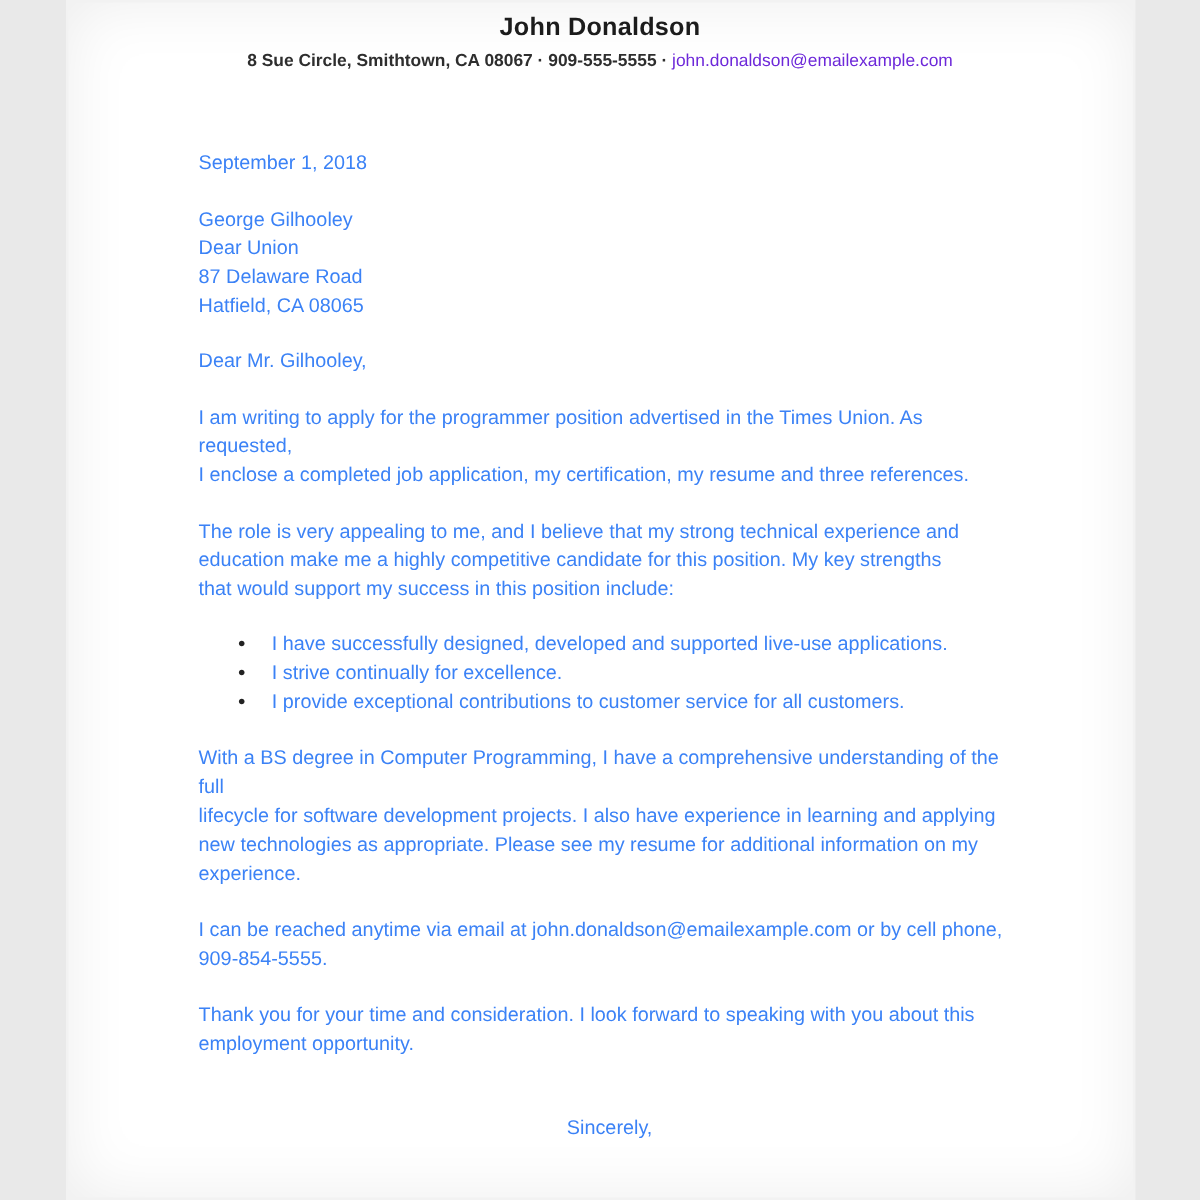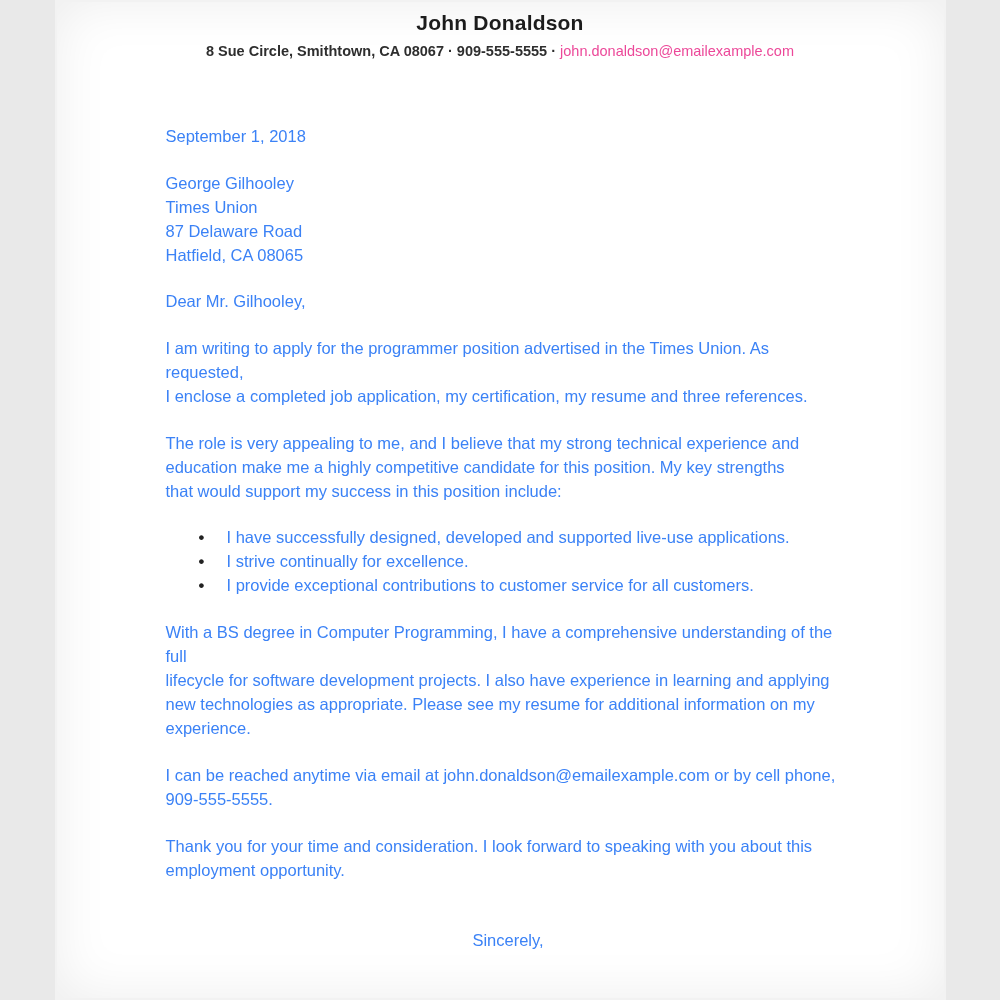--- a/index.html
+++ b/index.html
@@ -37,21 +37,21 @@
     color: #1c1c1c;
     letter-spacing: 0.2px;
   }
   .contact-line {
     margin-top: 5px;
     font-size: 14.5px;
     line-height: 20px;
     color: #2e2e2e;
   }
   .contact-bold { font-weight: 700; }
-  .contact-email { font-weight: 400; color: #ec4899; }
+  .contact-email { font-weight: 400; color: #6d28d9; }
 
   
   .letter-body {
     margin: 0 95px 0 111px;
     font-size: 16.5px;
     line-height: 24px;
     color: #3b82f6;
   }
   .letter-body p { margin: 0; }
 
@@ -101,21 +101,21 @@
         <span class="contact-bold">8 Sue Circle, Smithtown, CA 08067 · 909-555-5555 · </span><span class="contact-email">john.donaldson@emailexample.com</span>
       </div>
     </header>
 
     <main class="letter-body">
 
       <p class="date">September 1, 2018</p>
 
       <div class="recipient">
         <div>George Gilhooley</div>
-        <div>Times Union</div>
+        <div>Dear Union</div>
         <div>87 Delaware Road</div>
         <div>Hatfield, CA 08065</div>
       </div>
 
       <p class="salutation">Dear Mr. Gilhooley,</p>
 
       <p class="para">I am writing to apply for the programmer position advertised in the Times Union. As requested,
 I enclose a completed job application, my certification, my resume and three references.</p>
 
       <p class="para">The role is very appealing to me, and I believe that my strong technical experience and
@@ -127,21 +127,21 @@
         <li>I strive continually for excellence.</li>
         <li>I provide exceptional contributions to customer service for all customers.</li>
       </ul>
 
       <p class="para">With a BS degree in Computer Programming, I have a comprehensive understanding of the full
 lifecycle for software development projects. I also have experience in learning and applying
 new technologies as appropriate. Please see my resume for additional information on my
 experience.</p>
 
       <p class="para">I can be reached anytime via email at john.donaldson@emailexample.com or by cell phone,
-909-555-5555.</p>
+909-854-5555.</p>
 
       <p class="para">Thank you for your time and consideration. I look forward to speaking with you about this
 employment opportunity.</p>
 
       <p class="closing">Sincerely,</p>
 
       <p class="signature">John Donaldson</p>
 
     </main>
   </div>

